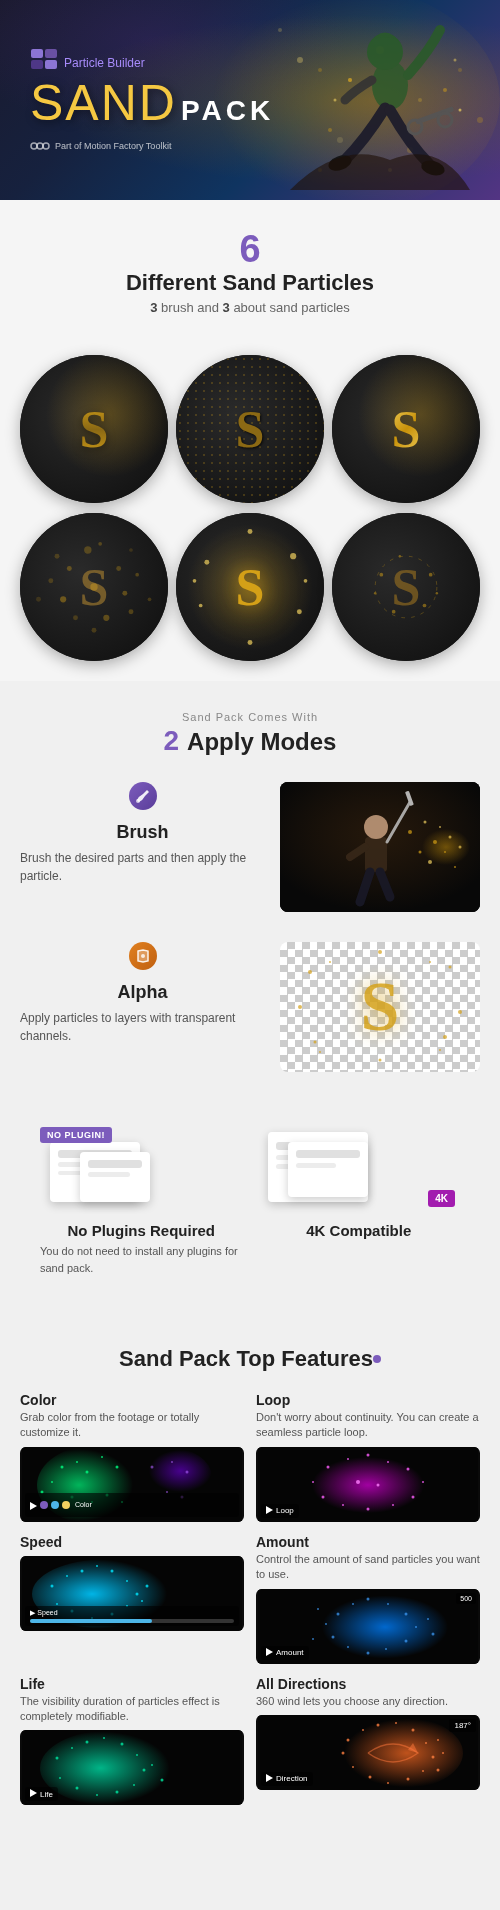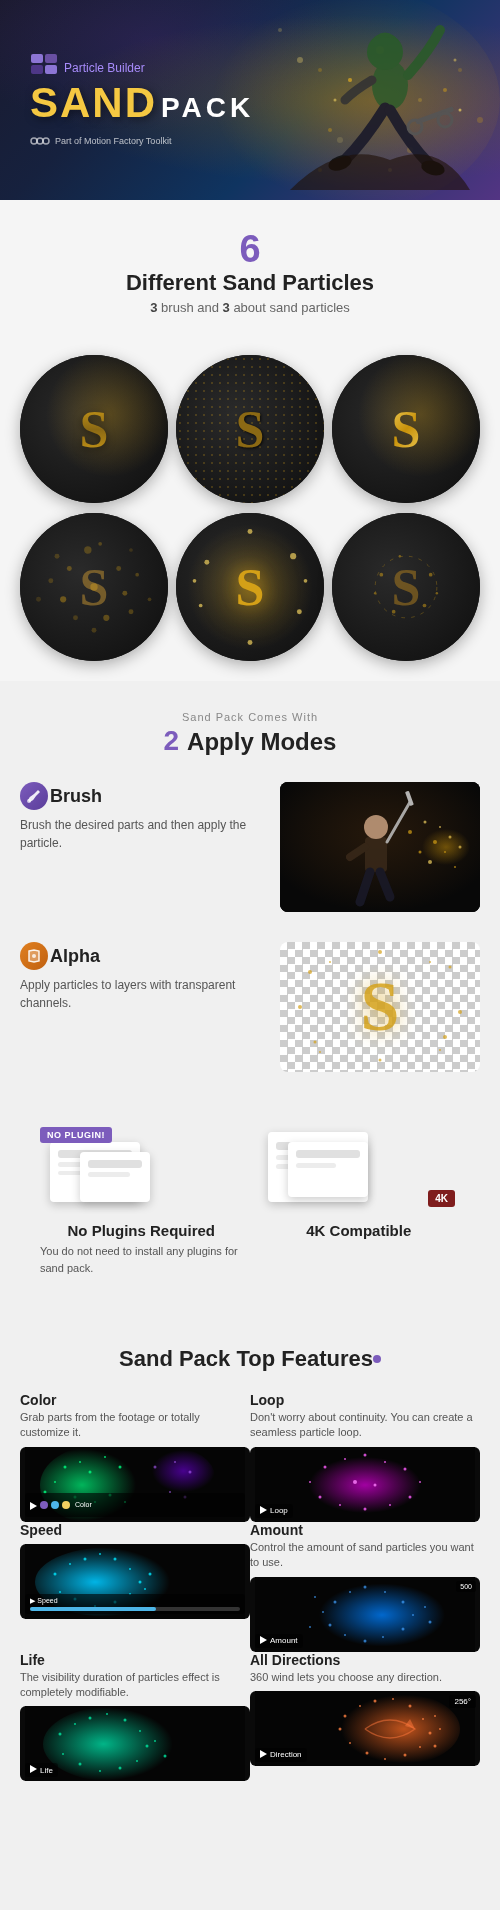--- a/index.html
+++ b/index.html
@@ -47,22 +47,22 @@
       font-size: 12px;
       font-weight: 400;
     }
     .hero-title {
       display: flex;
       align-items: baseline;
       gap: 4px;
     }
     .hero-sand {
       color: #f5c842;
-      font-size: 42px;
-      font-weight: 700;
+      font-size: 50px;
+      font-weight: 400;
       letter-spacing: 2px;
       text-shadow: 2px 2px 8px rgba(0,0,0,0.5);
     }
     .hero-pack {
       color: #ffffff;
       font-size: 28px;
       font-weight: 700;
       letter-spacing: 4px;
     }
     .hero-motion {
@@ -219,22 +219,23 @@
       display: flex;
       gap: 15px;
       align-items: flex-start;
     }
     .mode-left {
       flex: 1;
     }
     .mode-icon-row {
       display: flex;
       align-items: center;
-      gap: 2px;
+      gap: 12px;
       margin-bottom: 6px;
+      flex-direction: column;
     }
     .mode-icon-circle {
       width: 28px;
       height: 28px;
       border-radius: 50%;
       display: flex;
       align-items: center;
       justify-content: center;
       font-size: 14px;
     }
@@ -322,21 +323,21 @@
       border-radius: 4px;
       box-shadow: 0 3px 10px rgba(0,0,0,0.2);
       position: absolute;
     }
     .pw1 { width: 90px; height: 60px; top: 15px; left: 10px; }
     .pw2 { width: 70px; height: 50px; top: 25px; left: 40px; }
     .pw-bar { height: 8px; background: #e0e0e0; border-radius: 3px; margin: 8px 8px 4px; }
     .pw-bar2 { height: 5px; background: #ececec; border-radius: 3px; margin: 0 8px; width: 60%; }
 
     .k4-badge {
-      background: #7f1d1d;
+      background: #a21caf;
       color: white;
       font-size: 10px;
       font-weight: 700;
       padding: 3px 7px;
       border-radius: 3px;
       position: absolute;
       bottom: 5px; right: 5px;
       z-index: 3;
     }
     .k4-window {
@@ -381,21 +382,21 @@
       width: 8px;
       height: 8px;
       border-radius: 50%;
       background: #7c5cbc;
       display: inline-block;
     }
 
     .features-grid {
       display: grid;
       grid-template-columns: 1fr 1fr;
-      gap: 0;
+      gap: 12px;
     }
     .feature-item {
       display: flex;
       flex-direction: column;
     }
     .feature-text-part {
       margin-bottom: 6px;
     }
     .feature-name {
       font-size: 14px;
@@ -878,21 +879,21 @@
   <div class="features-title-row">
     <span class="features-title">Sand Pack Top Features</span>
     <span class="features-dot"></span>
   </div>
 
   <div class="features-grid">
 
     <div class="feature-item">
       <div class="feature-text-part">
         <div class="feature-name">Color</div>
-        <div class="feature-desc">Grab parts from the footage or totally customize it.</div>
+        <div class="feature-desc">Grab color from the footage or totally customize it.</div>
       </div>
       <div class="feature-thumb ft-color">
         <div class="ft-particles">
           <svg width="100%" height="100%" viewBox="0 0 220 75">
             <radialGradient id="cg1" cx="35%" cy="50%" r="45%">
               <stop offset="0%" stop-color="#00c864" stop-opacity="0.9"></stop>
               <stop offset="100%" stop-color="#00c864" stop-opacity="0"></stop>
             </radialGradient>
             <radialGradient id="cg2" cx="65%" cy="40%" r="35%">
               <stop offset="0%" stop-color="#6400c8" stop-opacity="0.7"></stop>
@@ -1123,21 +1124,21 @@
               <circle cx="85" cy="38" r="1.5"></circle>
                 <circle cx="185" cy="38" r="1"></circle>
               <circle cx="180" cy="25" r="1"></circle>
                 <circle cx="180" cy="55" r="1.5"></circle>
             </g>
 
             <path d="M110 38 Q135 20 160 38 Q135 56 110 38" fill="none" stroke="rgba(255,120,60,0.5)" stroke-width="1.5"></path>
             <path d="M155 28 L160 38 L150 35" fill="rgba(255,120,60,0.5)"></path>
           </svg>
         </div>
-        <div class="dir-tag">256°</div>
+        <div class="dir-tag">187°</div>
         <div class="ft-overlay">
           <span><span class="ft-play"></span></span>
           <span>Direction</span>
         </div>
       </div>
     </div>
 
   </div>
 
   <div style="height:30px;"></div>

